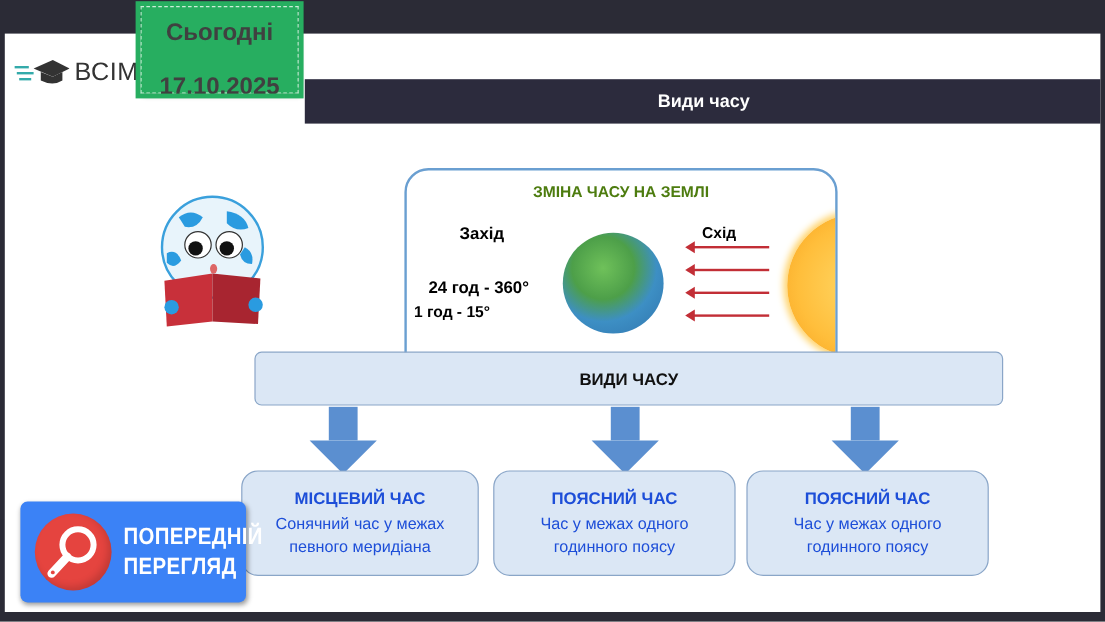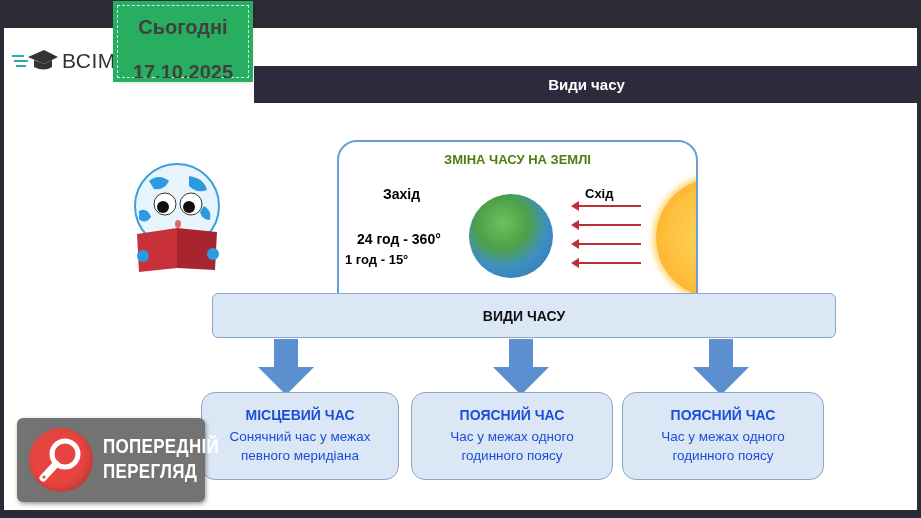--- a/index.html
+++ b/index.html
@@ -26,21 +26,21 @@
   .arrow-line { position: absolute; height: 2px; background: #c22e36; width: 68px; left: 234px; }
   .arrow-line::before { content: ""; position: absolute; left: -2px; top: -4px; border-right: 8px solid #c22e36; border-top: 5px solid transparent; border-bottom: 5px solid transparent; }
   .sun { position: absolute; left: 317px; top: 36px; width: 120px; height: 120px; border-radius: 50%; background: radial-gradient(circle at 50% 50%, #ffd866 0%, #ffbe3b 60%, #f7a11d 100%); box-shadow: 0 0 6px 3px #ffd36a; }
   .types-bar { position: absolute; left: 208px; top: 265px; width: 624px; height: 45px; background: #dbe7f5; border: 1px solid #8aa6c8; border-radius: 6px; display: flex; align-items: center; justify-content: center; font-weight: bold; font-size: 14px; color: #111; }
   .down-arrow { position: absolute; width: 56px; height: 56px; }
   .down-arrow .shaft { position: absolute; left: 16px; top: 0; width: 24px; height: 28px; background: #5b8fd0; }
   .down-arrow .head { position: absolute; left: 0; top: 28px; border-left: 28px solid transparent; border-right: 28px solid transparent; border-top: 28px solid #5b8fd0; }
   .type-card { position: absolute; top: 364px; width: 200px; height: 88px; background: #dbe7f5; border: 1px solid #8aa6c8; border-radius: 14px; text-align: center; color: #1d4ed8; }
   .type-card .h { font-weight: bold; font-size: 14px; margin-top: 14px; }
   .type-card .d { font-size: 13.5px; margin-top: 4px; line-height: 19px; }
-  .preview { position: absolute; left: 17px; top: 418px; width: 188px; height: 84px; background: #737373; border-radius: 6px; display: flex; align-items: center; z-index: 10; box-shadow: 1px 2px 4px rgba(0,0,0,0.4); }
+  .preview { position: absolute; left: 17px; top: 418px; width: 188px; height: 84px; background: #3b82f6; border-radius: 6px; display: flex; align-items: center; z-index: 10; box-shadow: 1px 2px 4px rgba(0,0,0,0.4); }
   .preview-circle { width: 64px; height: 64px; border-radius: 50%; background: #e5443f; margin-left: 12px; position: relative; box-shadow: inset -3px -3px 6px rgba(0,0,0,0.15); }
   .preview-text { color: #fff; font-weight: bold; font-size: 17px; line-height: 22px; margin-left: 10px; letter-spacing: 0.3px; transform: scaleY(1.15); }
   .left-dark { position: absolute; left: 0; top: 433px; width: 17px; height: 70px; background: #2b2b36; }
   .left-dark span { position: absolute; color: #fff; font-size: 14px; left: 4px; }
 </style>
 </head>
 <body>
 
 <div class="left-dark">
   <span style="top:2px;font-size:11px">п</span>

